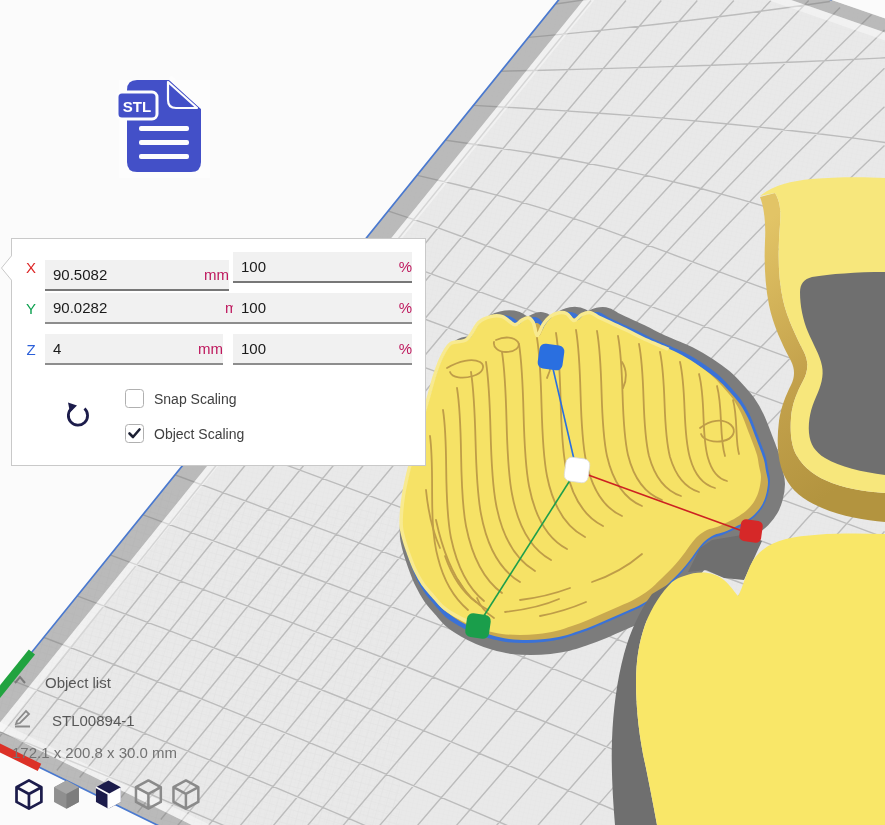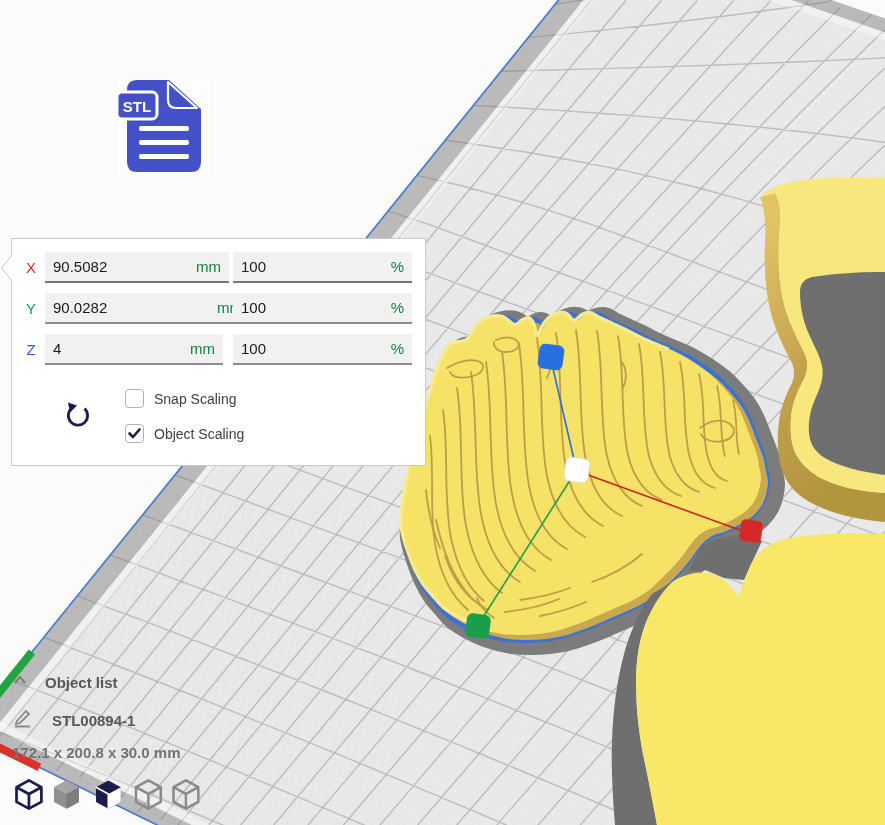--- a/index.html
+++ b/index.html
@@ -4,25 +4,25 @@
 body { width:885px; height:825px; position:relative; overflow:hidden;
        font-family:"Liberation Sans",sans-serif; background:#fbfbfb; }
 .abs { position:absolute; }
 #panel { left:11px; top:238px; width:415px; height:228px; background:#fff;
   border:1px solid #c9c9c9; }
 #notch { left:0px; top:254px; z-index:5; }
 .axlab { font-size:15px; width:14px; text-align:center; }
 .fld { background:#f1f1f1; border-bottom:2px solid #8d8d8d; height:31px;
   font-size:15px; color:#1a1a1a; display:flex; align-items:center; }
 .fld .val { padding-left:8px; flex:1; }
-.fld .unit { color:#15803d; padding-right:8px; }
+.fld .unit { color:#be185d; }
 .cb { width:19px; height:19px; border:1.5px solid #b0b0b0; border-radius:3.5px;
   background:#fff; }
 .cblab { font-size:14px; color:#404040; }
-.gtx { color:#575757; font-size:15px;font-weight:bold; }
+.gtx { color:#575757; font-size:15px; }
 </style></head><body>
 <svg width="885" height="825" viewBox="0 0 885 825" xmlns="http://www.w3.org/2000/svg" style="position:absolute;left:0;top:0">
 <rect width="885" height="825" fill="#fbfbfb"></rect>
 <clipPath id="pc">
       <polygon points="618.1,-73.7 831.8,0 1250,144.3 1250,1360.5 -32.7,732.0"></polygon>
     </clipPath>
 <polygon points="618.1,-73.7 831.8,0 1250,144.3 1250,1360.5 -32.7,732.0" fill="#e9e9e9"></polygon>
 <defs>
 <pattern id="fine" width="4.6" height="4.6" patternUnits="userSpaceOnUse" patternTransform="rotate(12)">
  <path d="M0 0H4.6M0 0V4.6" stroke="#e5e5e5" stroke-width="0.7" fill="none"></path>
@@ -134,21 +134,21 @@
 <div class="abs" id="panel"></div>
 <svg class="abs" id="notch" width="13" height="28" viewBox="0 0 13 28">
     <path d="M13,0 L1.5,14 L13,28" fill="#ffffff" stroke="#c9c9c9" stroke-width="1"></path>
     <rect x="12" y="0" width="1" height="28" fill="#ffffff"></rect>
   </svg>
 
 <div class="abs axlab" style="left:24px;top:259px;color:#dd2727">X</div>
 <div class="abs axlab" style="left:24px;top:300px;color:#0ca04f">Y</div>
 <div class="abs axlab" style="left:24px;top:341px;color:#2b5fd9">Z</div>
 
-<div class="abs fld" style="left:45px;top:252px;width:184px;border-bottom-color:#777">
+<div class="abs fld" style="left:45px;top:260px;width:184px;border-bottom-color:#777">
     <span class="val">90.5082</span>
     <span class="unit">mm</span>
   </div>
 <div class="abs fld" style="left:233px;top:252px;width:179px;border-bottom-color:#777">
     <span class="val">100</span>
     <span class="unit">%</span>
   </div>
 <div class="abs fld" style="left:45px;top:293px;width:205px">
     <span class="val">90.0282</span>
     <span class="unit">mm</span>

